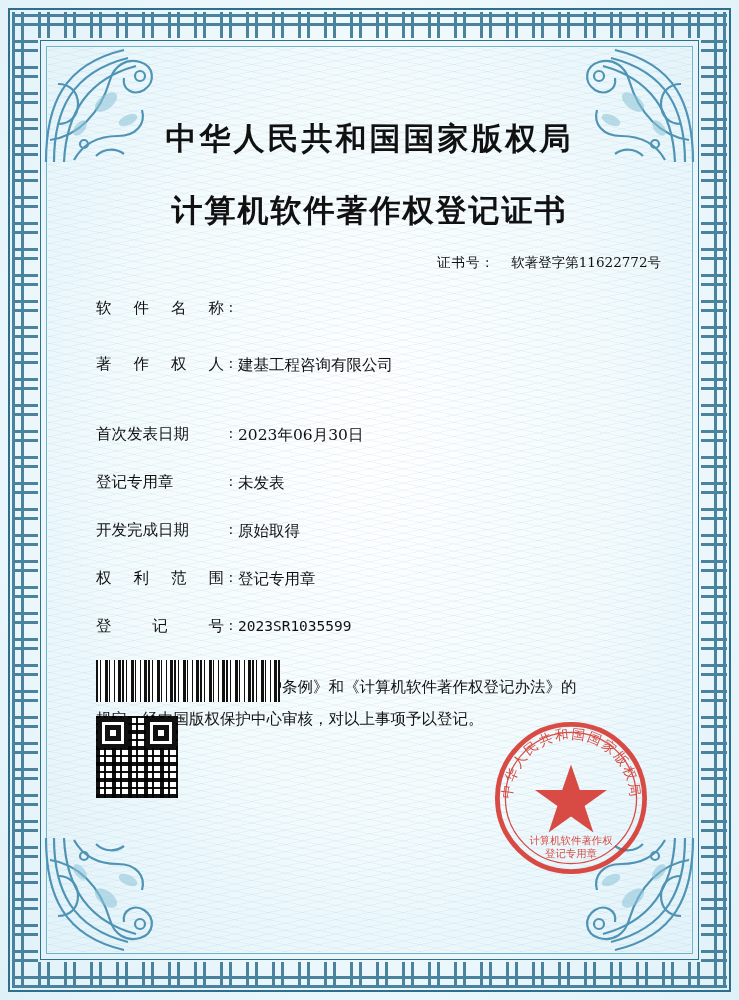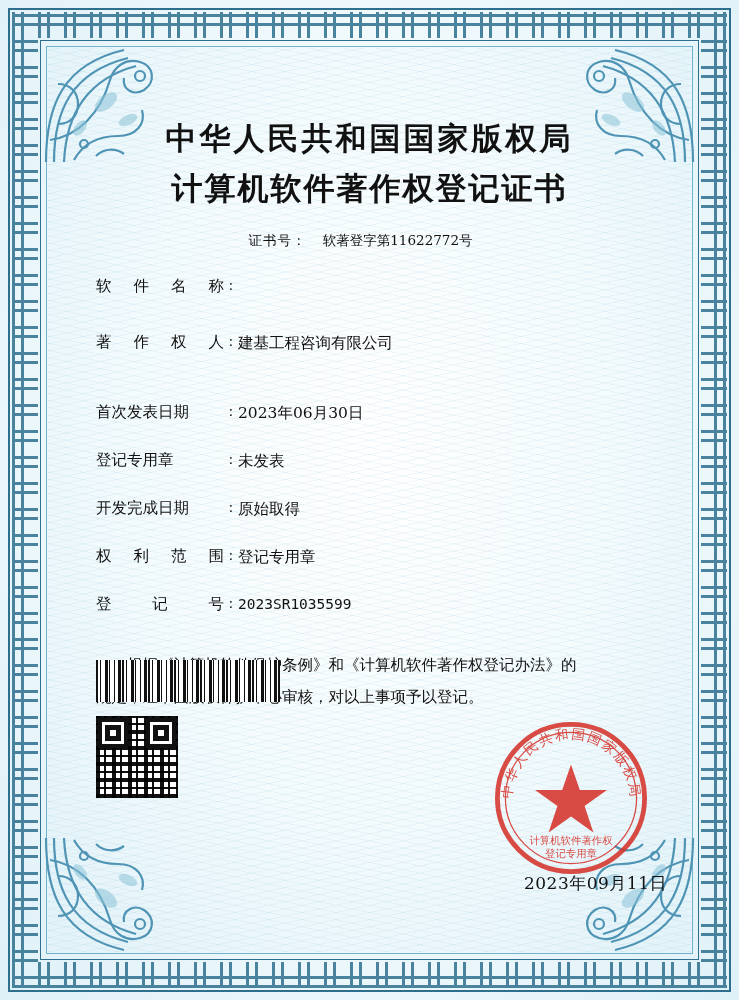--- a/index.html
+++ b/index.html
@@ -110,27 +110,27 @@
     font-weight: bold;
     margin-top: 48px;
     font-family: "DejaVu Serif", serif;
   }
   .title-sub {
     text-align: center;
     font-size: 31px;
     letter-spacing: 2px;
     color: #111;
     font-weight: bold;
-    margin-top: 8px;
+    margin-top: 30px;
     font-family: "DejaVu Serif", serif;
   }
 
   .certno-row {
     margin-top: 22px;
-    text-align: center;
+    text-align: right;
     padding-right: 18px;
     font-size: 13.5px;
     color: #111;
     font-family: "DejaVu Serif", serif;
   }
   .certno-label { letter-spacing: 1px; }
   .certno-value { margin-left: 12px; letter-spacing: 0px; }
 
   .fields {
     margin-top: 26px;
@@ -451,15 +451,14 @@
         <text font-family="DejaVu Serif, serif" font-size="17" fill="#d6342c" letter-spacing="2.5">
           <textPath href="#sealArcTop" startOffset="50%" text-anchor="middle">中华人民共和国国家版权局</textPath>
         </text>
 
         <text x="100" y="158" text-anchor="middle" font-family="DejaVu Serif, serif" font-size="13" fill="#d6342c">计算机软件著作权</text>
         <text x="100" y="174" text-anchor="middle" font-family="DejaVu Serif, serif" font-size="13" fill="#d6342c">登记专用章</text>
       </g>
     </svg>
   </div>
 
-  <div class="issue-date">2023年09月11日</div>
 
 </div>
 
 </body></html>

